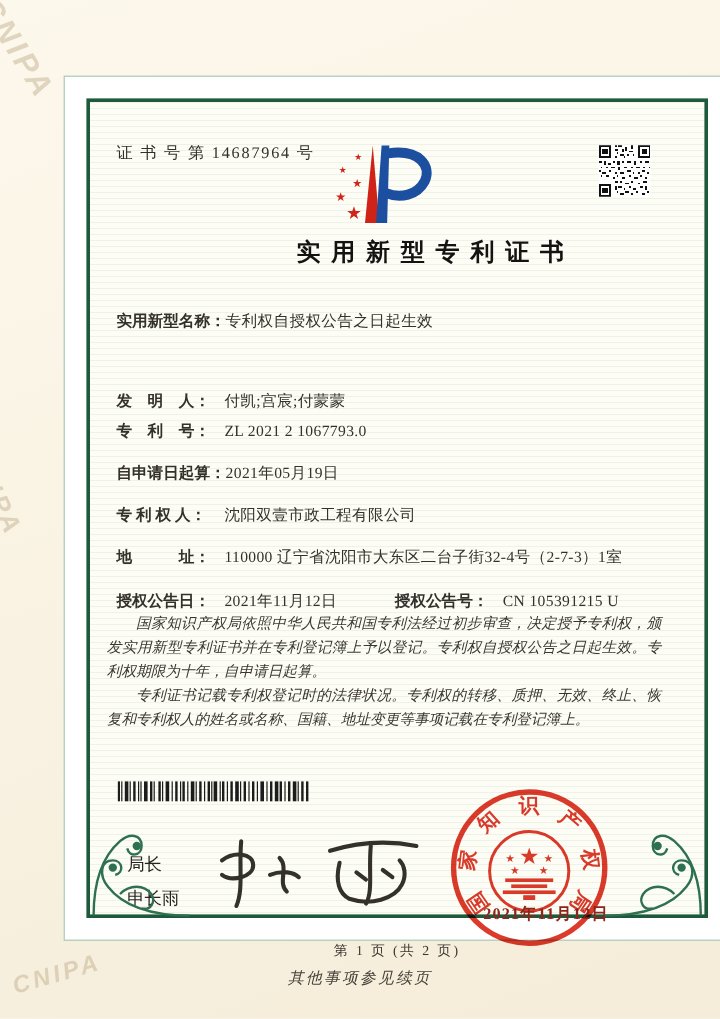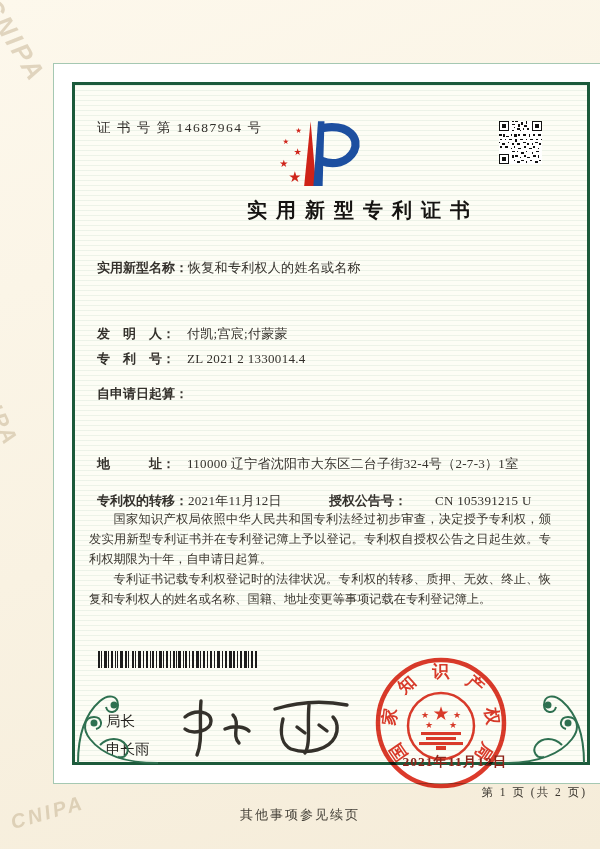--- a/index.html
+++ b/index.html
@@ -28,36 +28,36 @@
   .certno{position:absolute;left:22px;top:34px;font-size:13.5px;letter-spacing:1.5px;color:#33302c;}
   .logo{position:absolute;left:183px;top:30px;width:120px;height:80px;}
   .qr{position:absolute;left:424px;top:36px;width:43px;height:43px;background:#fff;}
   .title{
     position:absolute;left:0;top:112px;width:100%;text-align:center;
     font-size:20px;font-weight:bold;letter-spacing:9px;color:#151311;margin-left:32px;
   }
   .row{position:absolute;left:22px;width:452px;font-size:13px;line-height:18px;display:flex;}
   .lab{flex:0 0 90px;white-space:pre;font-weight:600;color:#34312c;}
   .val{flex:1;color:#34312c;letter-spacing:0.3px;}
-  .pair2{position:absolute;left:232px;top:0;display:flex;width:220px;gap:16px;}
+  .pair2{position:absolute;left:232px;top:0;display:flex;width:220px;}
   .paras{
     position:absolute;left:14px;top:424px;width:462px;
     font-size:12.2px;line-height:20px;color:#3a362f;text-align:justify;
   }
-  .paras p{margin:0;text-indent:2em;}
+  .paras p{margin:0;text-indent:2em;font-style:italic;}
   .barcode{position:absolute;left:23px;top:566px;width:160px;height:17px;}
   .director{position:absolute;left:31px;top:622px;font-family:"Liberation Sans","DejaVu Sans",sans-serif;font-size:14.5px;font-weight:normal;color:#262420;line-height:28px;}
   .signature{position:absolute;left:96px;top:602px;width:200px;height:84px;}
   .seal{position:absolute;left:291px;top:563px;width:150px;height:150px;opacity:0.93;mix-blend-mode:multiply;}
   .sealdate{
     position:absolute;left:300px;top:668px;width:160px;text-align:center;
     font-size:13.5px;font-weight:600;color:#8e241a;letter-spacing:1px;
   }
-  .pageinfo{position:absolute;left:0;top:700px;width:100%;text-align:right;font-size:11.5px;letter-spacing:2px;color:#3a362f;}
-  .contnote{position:absolute;left:0;top:806px;width:100%;text-align:center;font-size:13px;letter-spacing:2px;color:#46423a;}
+  .pageinfo{position:absolute;left:0;top:700px;width:100%;text-align:center;font-size:11.5px;letter-spacing:2px;color:#3a362f;}
+  .contnote{position:absolute;left:0;top:806px;width:100%;text-align:center;font-size:13px;letter-spacing:2px;color:#46423a;font-style:italic;}
   .corner{position:absolute;width:92px;height:92px;pointer-events:none;}
   .corner.bl{left:-5px;bottom:-5px;}
   .corner.br{right:-5px;bottom:-5px;transform:scaleX(-1);}
 </style>
 </head>
 <body>
 
 <div class="wm" style="left:2px;top:-8px;font-size:26px;transform:rotate(58deg);">CNIPA</div>
 <div class="wm" style="left:556px;top:222px;font-size:22px;transform:rotate(64deg);">CNIPA</div>
 <div class="wm" style="left:-12px;top:366px;font-size:22px;transform:rotate(64deg);">CNIPA</div>
@@ -85,39 +85,44 @@
       <path fill="#111" d="M0,0h7v7h-7z M22,0h7v7h-7z M0,22h7v7h-7z"></path>
       <path fill="#fff" d="M1,1h5v5h-5z M23,1h5v5h-5z M1,23h5v5h-5z"></path>
       <path fill="#111" d="M2,2h3v3h-3z M24,2h3v3h-3z M2,24h3v3h-3z"></path>
       <path fill="#111" d="M9,0h1v1h-1z M11,0h2v1h-2z M15,1h1v2h-1z M18,0h1v2h-1z M9,2h2v1h-2z M13,2h1v2h-1z M17,3h2v1h-2z M10,4h1v1h-1z M12,5h2v1h-2z M16,5h1v1h-1z M19,5h1v1h-1z M9,6h1v1h-1z M14,6h1v1h-1z M0,9h2v1h-2z M3,9h1v2h-1z M5,10h2v1h-2z M8,9h1v1h-1z M10,9h2v2h-2z M13,9h1v1h-1z M16,9h2v1h-2z M20,9h1v2h-1z M23,9h1v1h-1z M26,9h2v1h-2z M1,12h1v1h-1z M4,12h1v1h-1z M7,12h2v1h-2z M11,12h1v2h-1z M14,12h2v1h-2z M18,12h1v1h-1z M21,12h2v1h-2z M25,12h1v1h-1z M28,12h1v1h-1z M0,14h1v1h-1z M2,15h2v1h-2z M6,14h1v1h-1z M9,15h1v1h-1z M12,15h2v1h-2z M16,14h2v1h-2z M19,15h1v1h-1z M22,15h1v1h-1z M24,14h2v1h-2z M27,15h1v1h-1z M1,17h1v1h-1z M4,17h2v1h-2z M8,18h1v1h-1z M10,17h1v1h-1z M13,18h2v1h-2z M17,17h1v1h-1z M20,18h2v1h-2z M23,17h1v1h-1z M26,18h1v1h-1z M9,20h2v1h-2z M12,20h1v1h-1z M15,21h2v1h-2z M18,20h1v1h-1z M22,21h1v1h-1z M25,20h2v1h-2z M9,23h1v2h-1z M11,23h2v1h-2z M14,24h1v1h-1z M17,23h1v1h-1z M19,24h2v1h-2z M23,23h2v1h-2z M26,23h1v2h-1z M10,26h1v1h-1z M12,27h2v1h-2z M15,26h2v1h-2z M18,27h1v1h-1z M21,26h1v1h-1z M24,27h2v1h-2z M27,26h1v1h-1z"></path>
     </svg>
 
     <div class="title">实用新型专利证书</div>
 
     <div class="row" style="top:174px">
       <span class="lab">实用新型名称：</span>
-      <span class="val">恢复和专利权人的姓名或名称</span>
+      <span class="val">专利权自授权公告之日起生效</span>
     </div>
     <div class="row" style="top:240px">
       <span class="lab">发　明　人：</span>
       <span class="val">付凯;宫宸;付蒙蒙</span>
     </div>
     <div class="row" style="top:265px">
       <span class="lab">专　利　号：</span>
-      <span class="val">ZL 2021 2 1330014.4</span>
+      <span class="val">ZL 2021 2 1067793.0</span>
     </div>
     <div class="row" style="top:300px">
       <span class="lab">自申请日起算：</span>
+      <span class="val">2021年05月19日</span>
+    </div>
+    <div class="row" style="top:335px">
+      <span class="lab">专 利 权 人：</span>
+      <span class="val">沈阳双壹市政工程有限公司</span>
     </div>
     <div class="row" style="top:370px">
       <span class="lab">地　　　址：</span>
       <span class="val" style="max-width:358px">110000 辽宁省沈阳市大东区二台子街32-4号（2-7-3）1室</span>
     </div>
     <div class="row" style="top:407px">
-      <span class="lab">专利权的转移：</span>
+      <span class="lab">授权公告日：</span>
       <span class="val">2021年11月12日</span>
       <span class="pair2">
         <span class="lab">授权公告号：</span>
         <span class="val">CN 105391215 U</span>
       </span>
     </div>
 
     <div class="paras">
       <p>国家知识产权局依照中华人民共和国专利法经过初步审查，决定授予专利权，颁发实用新型专利证书并在专利登记簿上予以登记。专利权自授权公告之日起生效。专利权期限为十年，自申请日起算。</p>
       <p>专利证书记载专利权登记时的法律状况。专利权的转移、质押、无效、终止、恢复和专利权人的姓名或名称、国籍、地址变更等事项记载在专利登记簿上。</p>

